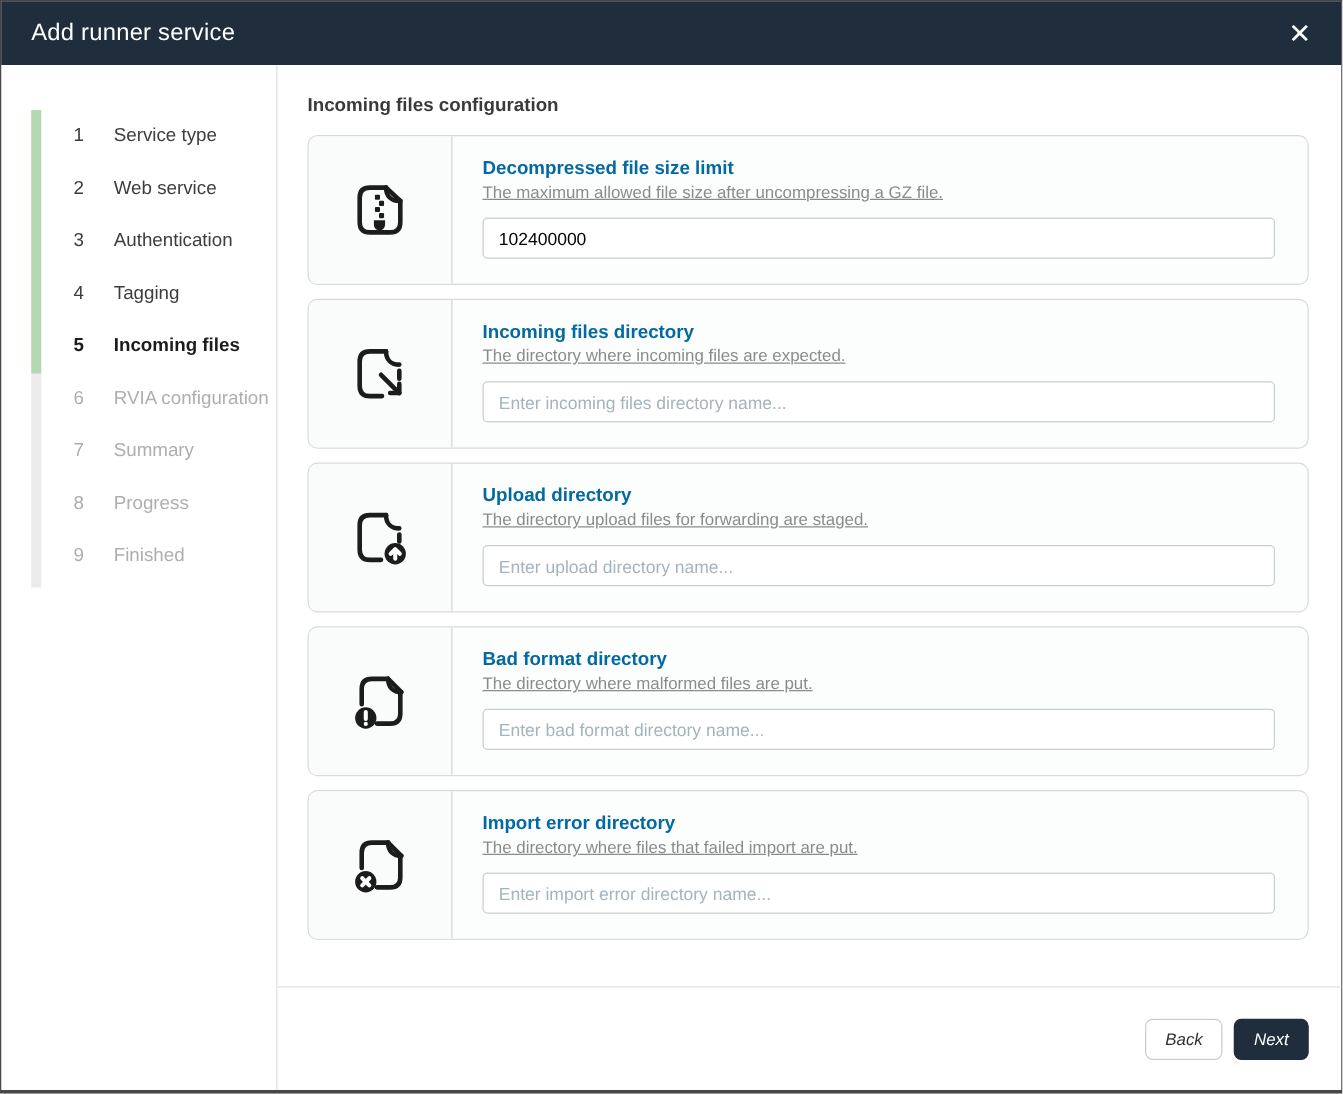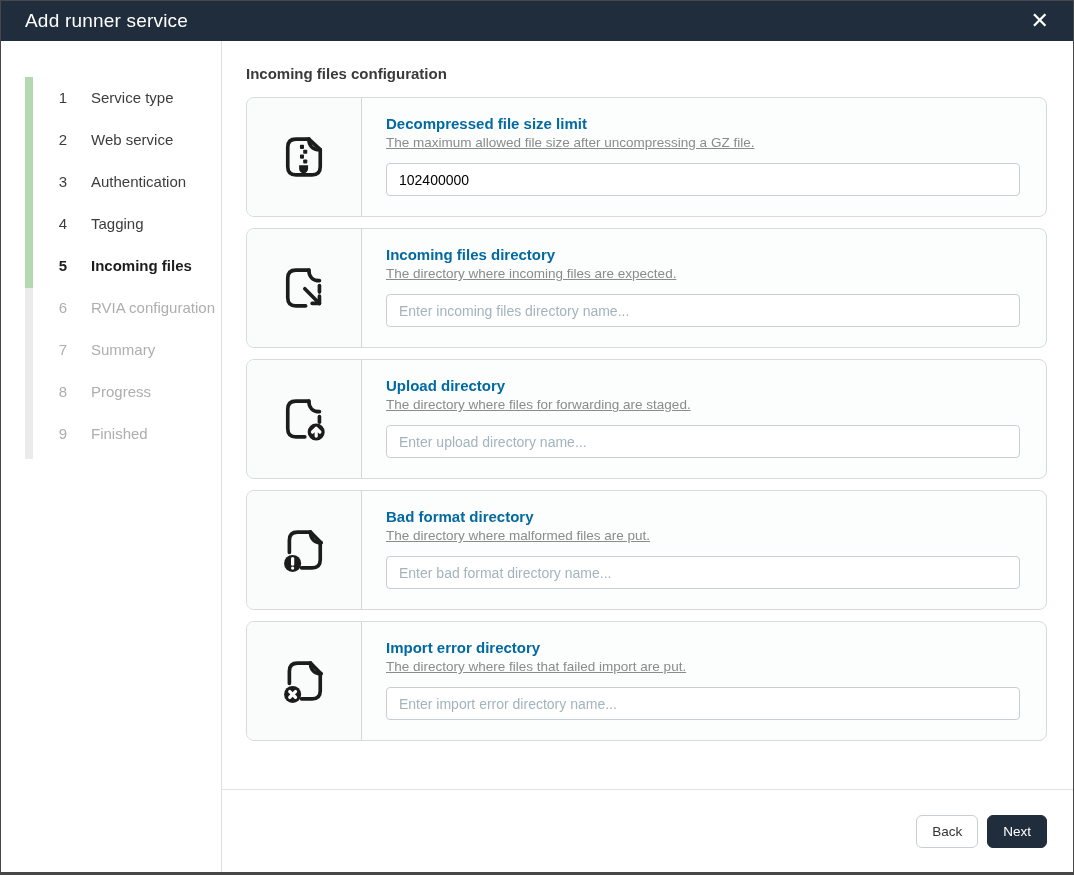--- a/index.html
+++ b/index.html
@@ -2,21 +2,21 @@
 <html><head>
 <meta charset="utf-8">
 <style>
   * { margin:0; padding:0; box-sizing:border-box; }
   html,body { width:1074px; height:875px; }
   body { font-family:"Liberation Sans", sans-serif; background:#fff; }
   .window { width:1074px; height:875px; border:1px solid #474747; border-bottom-width:3px;
             display:flex; flex-direction:column; background:#fff; }
 
   
-  .titlebar { height:40px; background:#1f2d3d; color:#fff; display:flex; align-items:center;
+  .titlebar { height:51px; background:#1f2d3d; color:#fff; display:flex; align-items:center;
               padding:0 24px; flex:0 0 auto; }
   .titlebar h1 { font-size:19px; font-weight:400; letter-spacing:.2px; }
   .close-x { margin-left:auto; font-size:22px; line-height:1; cursor:pointer; font-weight:400; }
 
   
   .body-row { flex:1; display:flex; min-height:0; }
 
   
   .sidebar { width:221px; flex:0 0 auto; border-right:1px solid #e0e0e0; position:relative; }
   .progress-bar { position:absolute; left:24px; top:36px; width:8px; }
@@ -46,21 +46,21 @@
   .card-desc { font-size:13.5px; color:#8b8b8b; margin-top:3px;text-decoration:underline; }
   .card-input { display:block; width:100%; height:33px; margin-top:13px; border:1px solid #c9ced3;
                 border-radius:4px; padding:0 12px; font-size:14px; color:#000000;
                 font-family:"Liberation Sans", sans-serif; background:#fff; outline:none; }
   .card-input::placeholder { color:#a3b4bd; opacity:1; }
 
   
   .footer { flex:0 0 83px; border-top:1px solid #e2e2e2; display:flex; justify-content:flex-end;
             align-items:flex-start; padding:25px 26px 0 0; }
   .btn { font-family:"Liberation Sans", sans-serif; font-size:13.5px; padding:8px 15px;
-         border-radius:6px; cursor:pointer; }
+         border-radius:6px; cursor:pointer;font-style:italic; }
   .btn-back { background:#fff; border:1px solid #c9ced3; color:#333; }
   .btn-next { background:#1f2d3d; border:1px solid #1f2d3d; color:#fff; margin-left:9px; }
 
   .icon-svg { width:52px; height:52px; }
 </style>
 </head>
 <body>
 
 <div class="window">
 
@@ -169,21 +169,21 @@
                 <path d="M51 29 v7"></path>
                 <circle cx="47" cy="48" r="10.5" fill="#1c1c1c" stroke="none"></circle>
                 <g stroke="#fff" stroke-width="4">
                   <path d="M47 53 v-9"></path>
                   <path d="M42.5 48 l4.5 -4.5 l4.5 4.5"></path>
                 </g>
               </svg>
             </div>
             <div class="card-content">
               <div class="card-title">Upload directory</div>
-              <div class="card-desc">The directory where files for forwarding are staged.</div>
+              <div class="card-desc">The directory upload files for forwarding are staged.</div>
               <input class="card-input" type="text" placeholder="Enter upload directory name..." style="">
             </div>
           </div>
 
           <div class="card">
             <div class="card-iconpane">
               <svg class="icon-svg" viewBox="0 0 64 64" fill="none" stroke="#1c1c1c" stroke-width="4.5" stroke-linecap="round" stroke-linejoin="round">
                 <path d="M40 10 H24 q-10 0 -10 10 v15"></path>
                 <path d="M29 54 h13 q10 0 10 -10 V23"></path>
                 <path d="M40 10 c0 8 5 13 13 13"></path>

